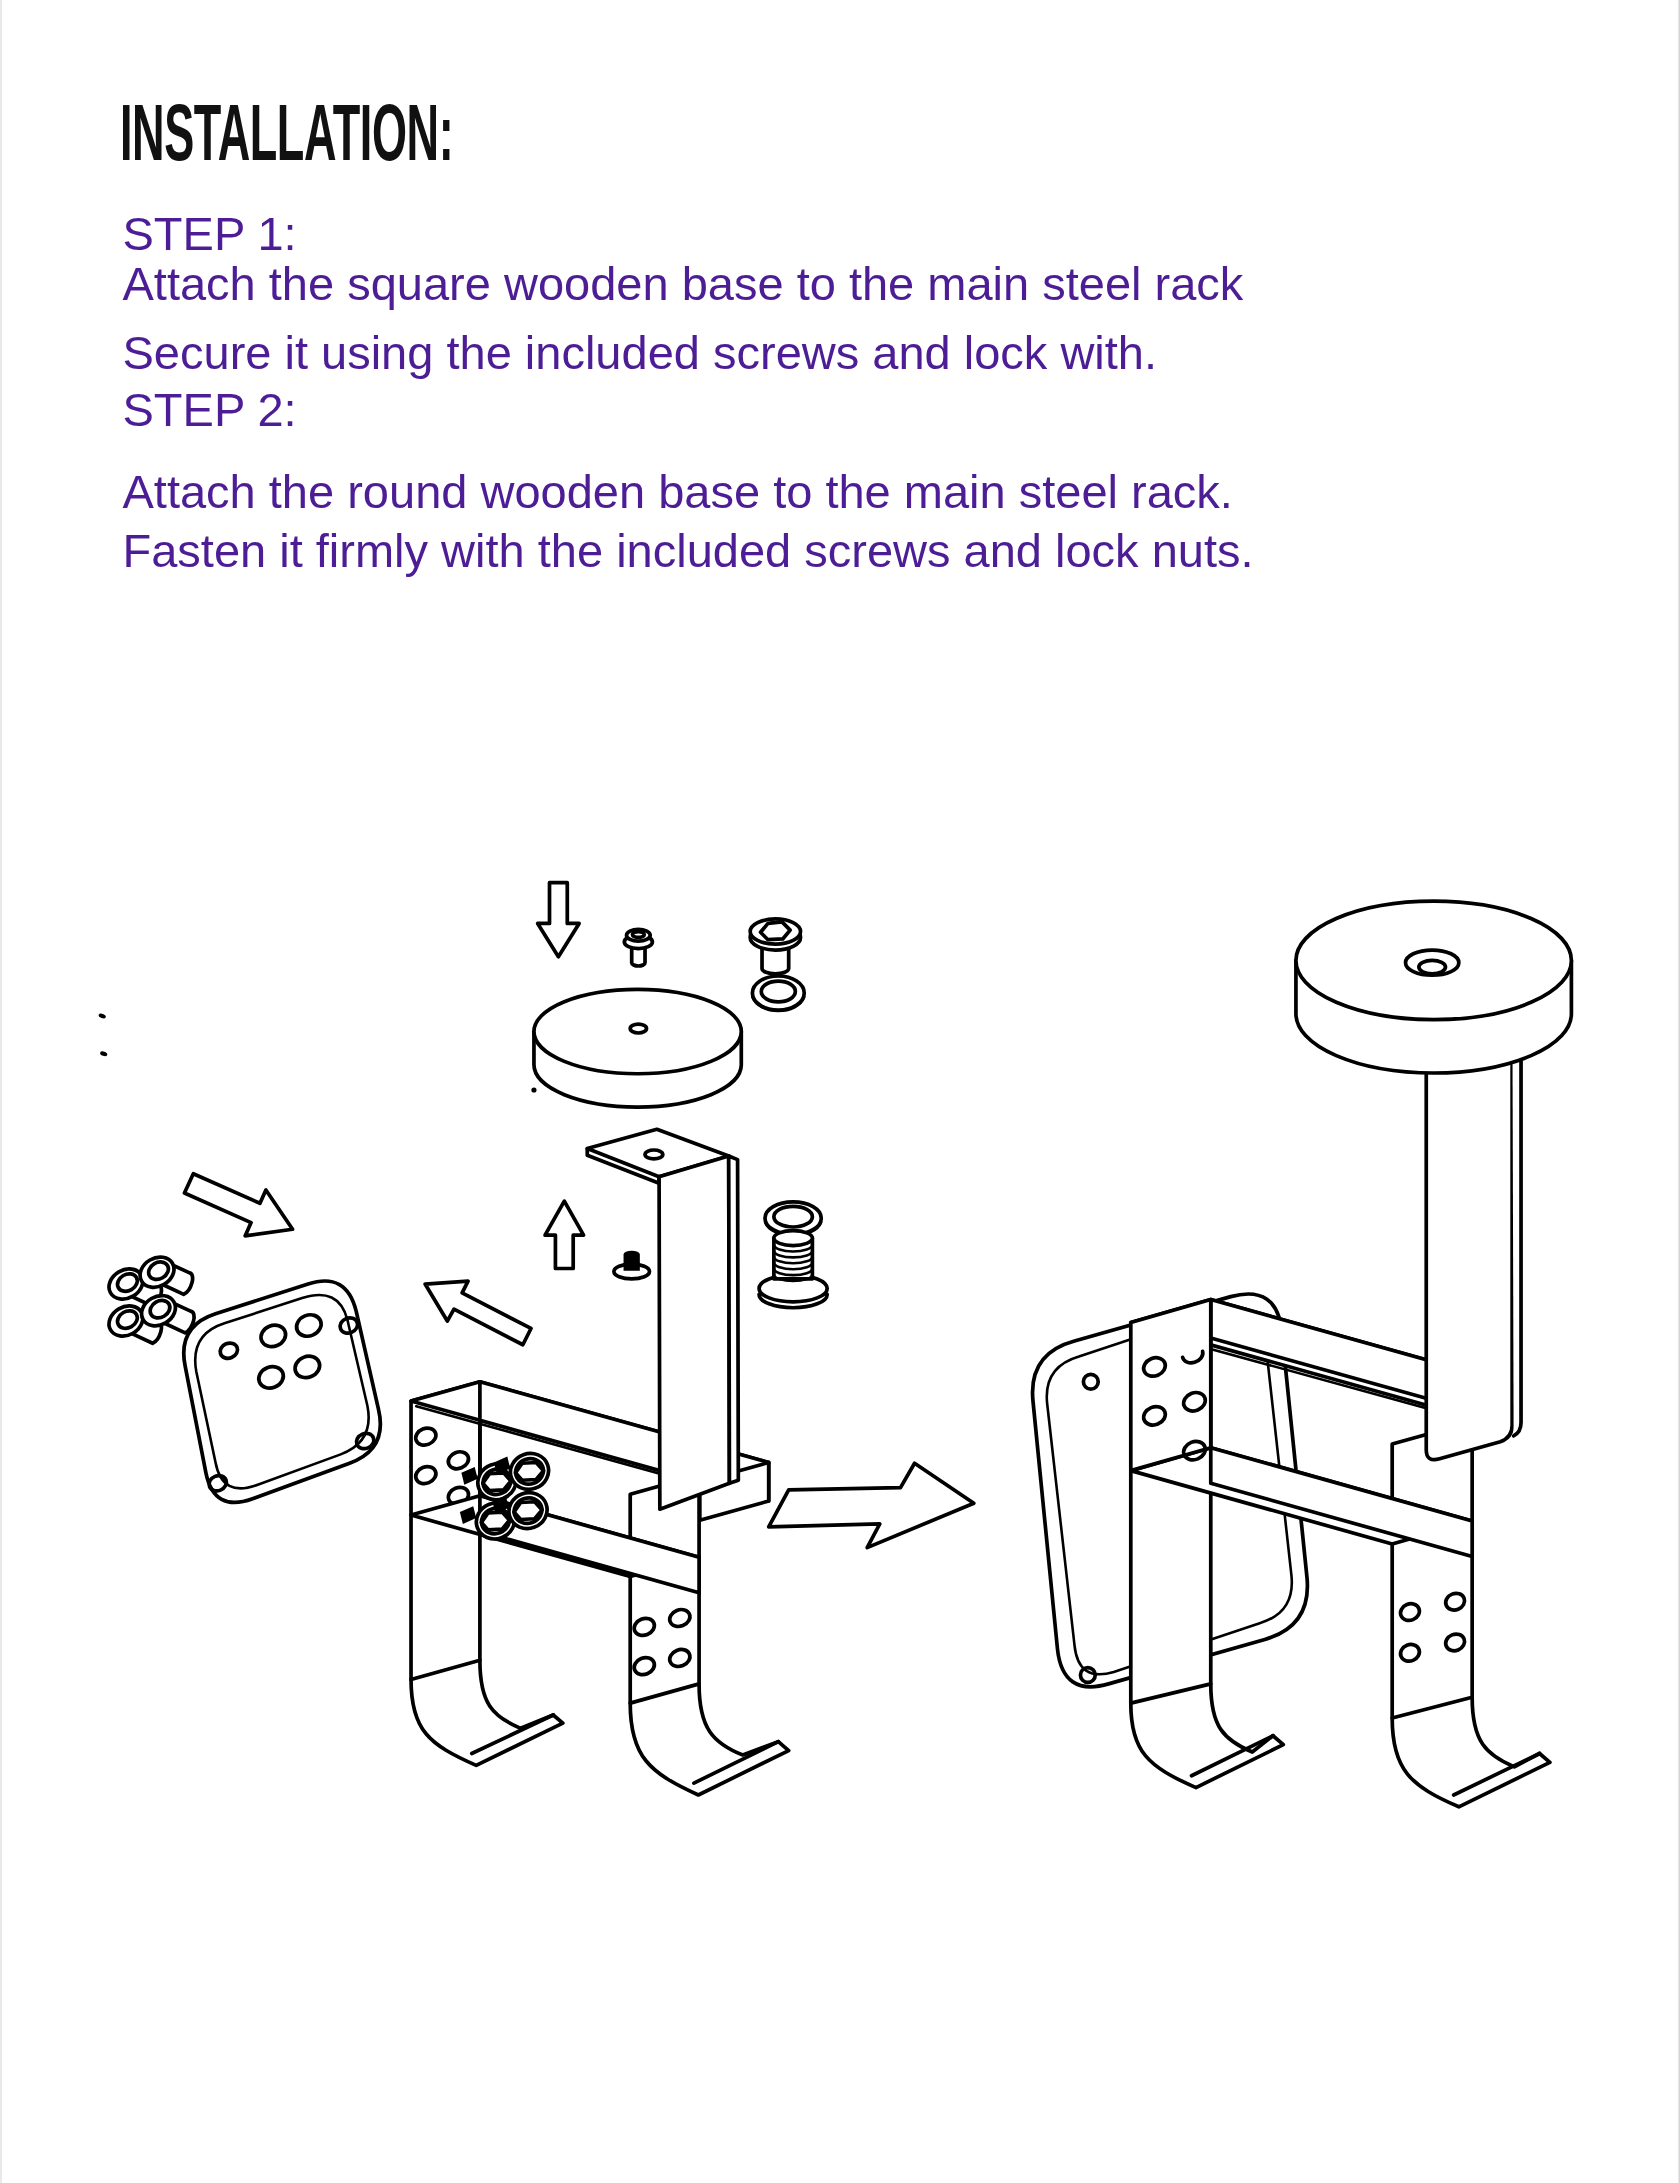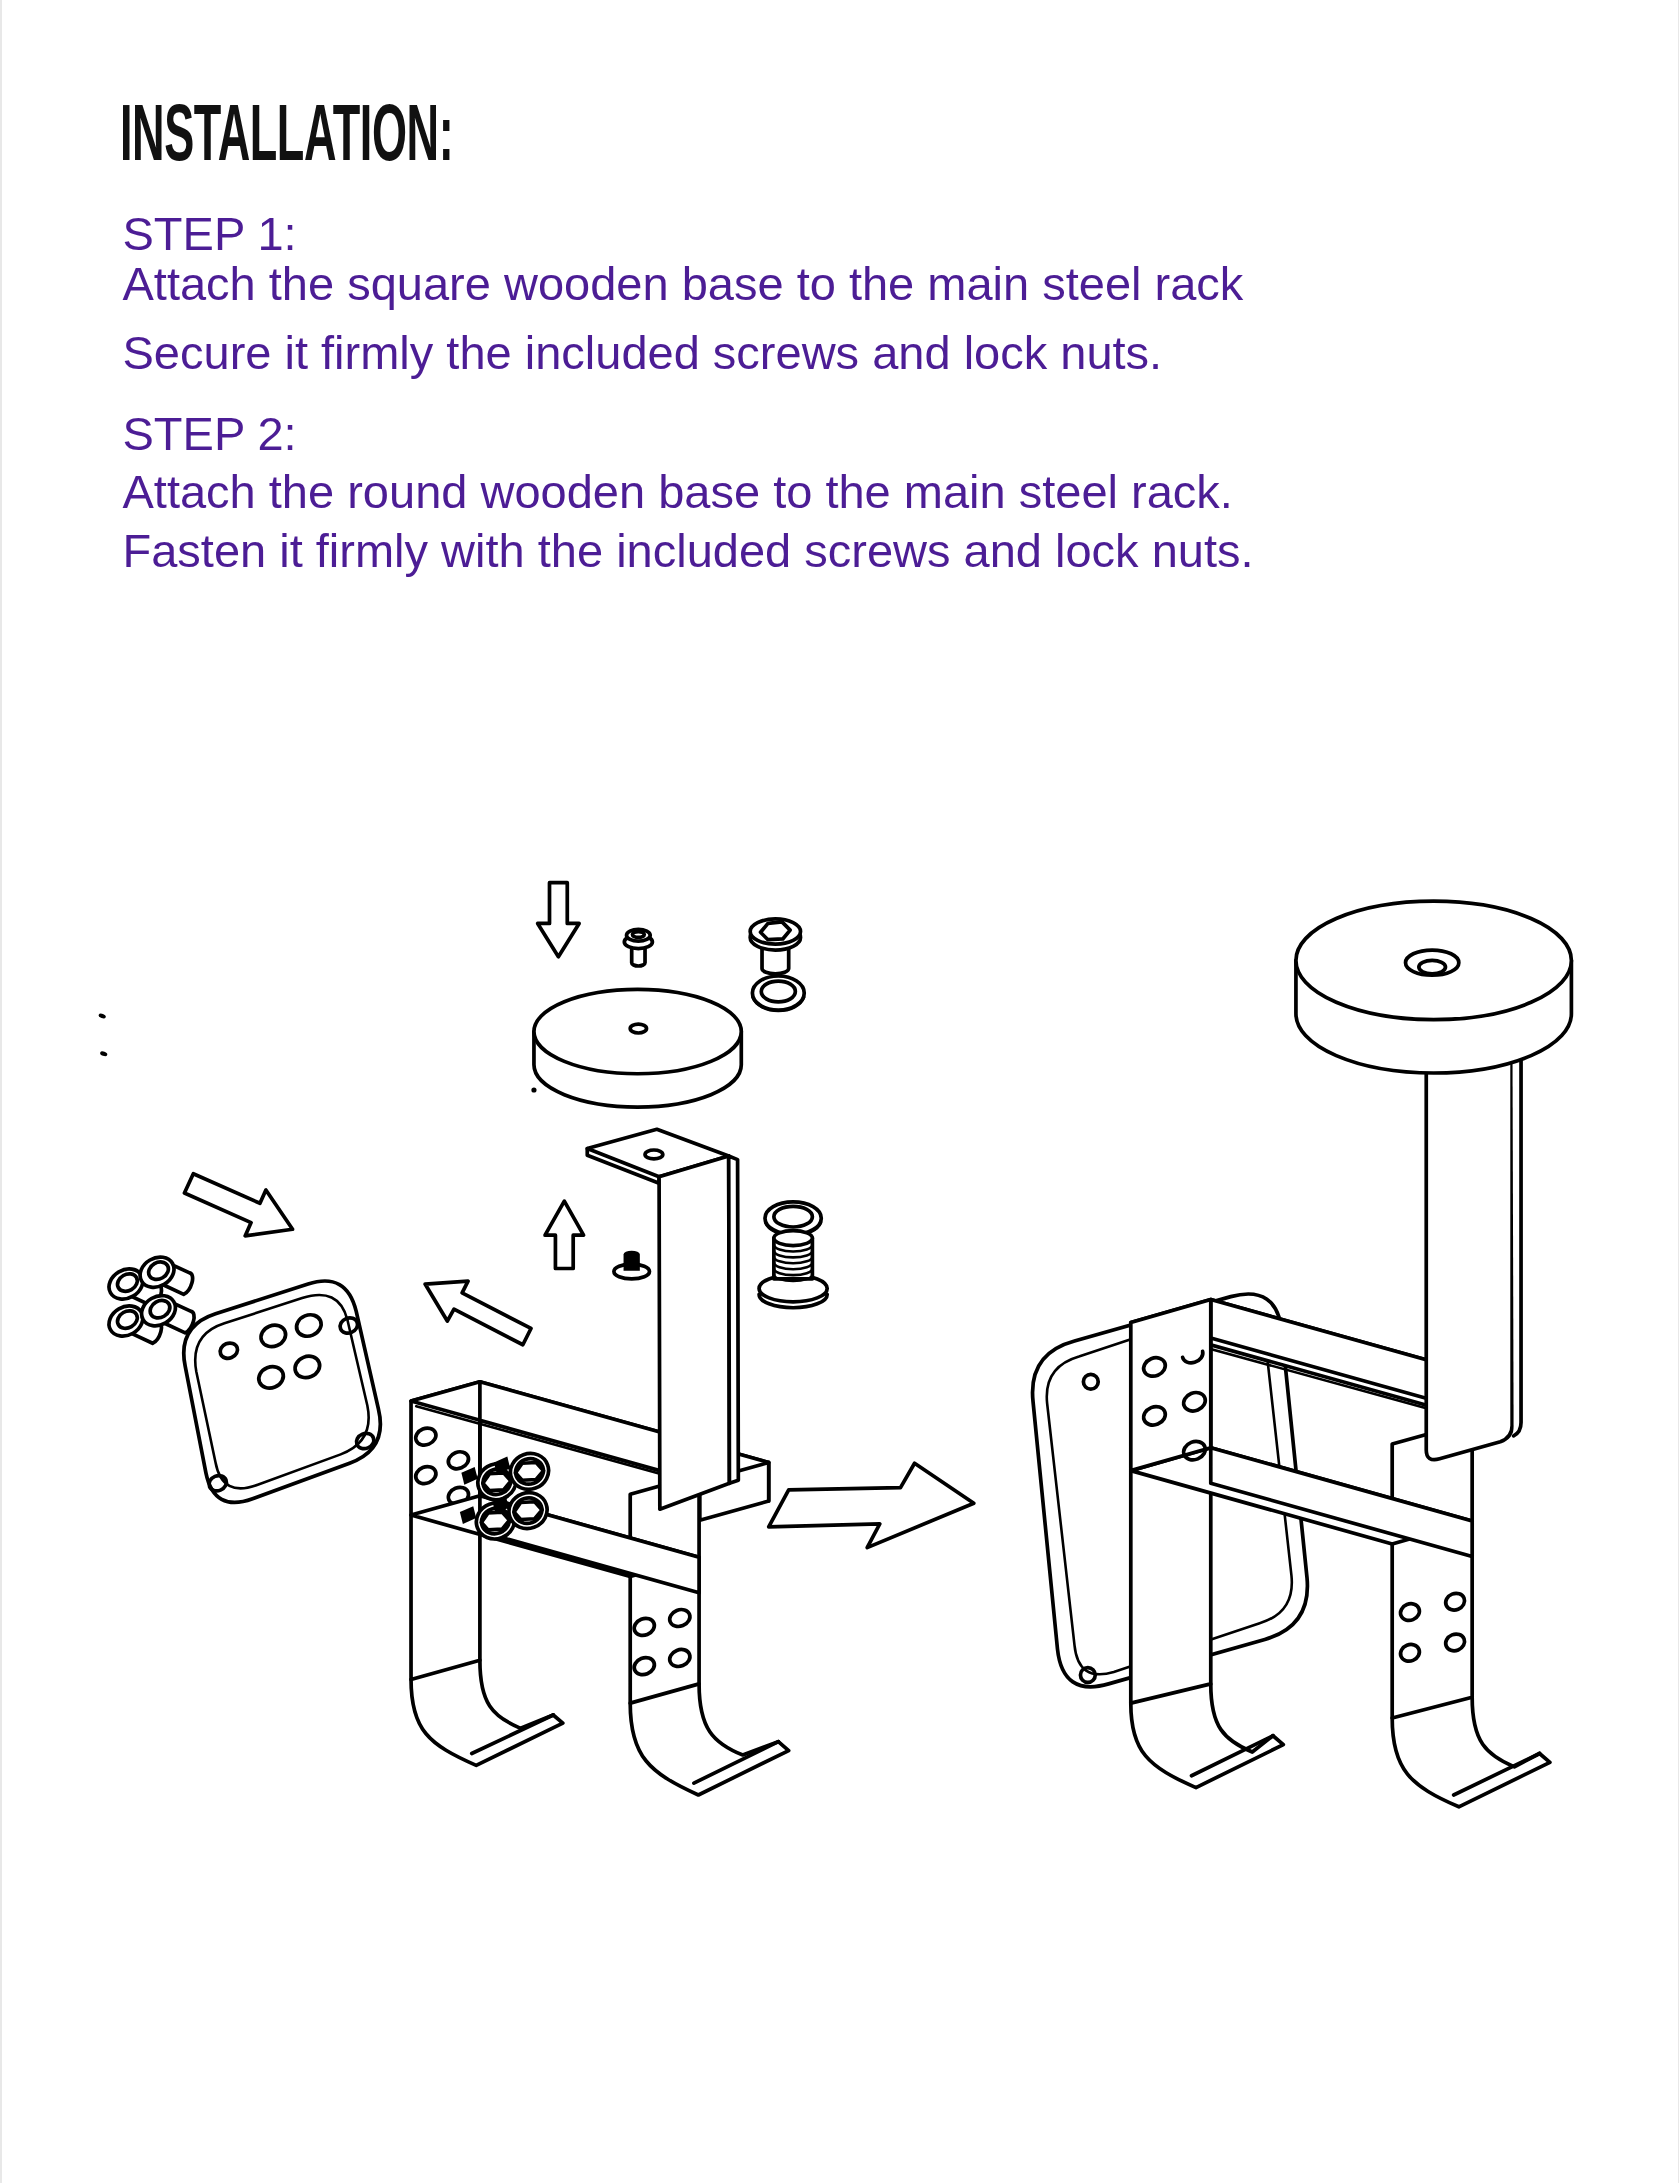--- a/index.html
+++ b/index.html
@@ -22,22 +22,22 @@
 </style>
 </head>
 <body>
 
 <div class="page">
 
   <div class="title"><span>INSTALLATION:</span></div>
 
   <div class="tline" style="top:206px">STEP 1:</div>
   <div class="tline" style="top:256px">Attach the square wooden base to the main steel rack</div>
-  <div class="tline" style="top:325px">Secure it firmly the included screws and lock nuts.</div>
-  <div class="tline" style="top:406px">STEP 2:</div>
+  <div class="tline" style="top:325px">Secure it using the included screws and lock with.</div>
+  <div class="tline" style="top:382px">STEP 2:</div>
   <div class="tline" style="top:523px">Fasten it firmly with the included screws and lock nuts.</div>
   <div class="tline" style="top:464px">Attach the round wooden base to the main steel rack.</div>
 
   <div class="diagram">
   <svg width="1680" height="2183" viewBox="0 0 2268 2948" xmlns="http://www.w3.org/2000/svg">
 
     <g>
       <ellipse cx="135" cy="1372" rx="5" ry="3" class="blk" transform="rotate(20 135 1372)"></ellipse>
       <ellipse cx="137" cy="1423" rx="5" ry="3" class="blk" transform="rotate(20 137 1423)"></ellipse>
       <circle cx="718" cy="1472" r="3.5" class="blk"></circle>

